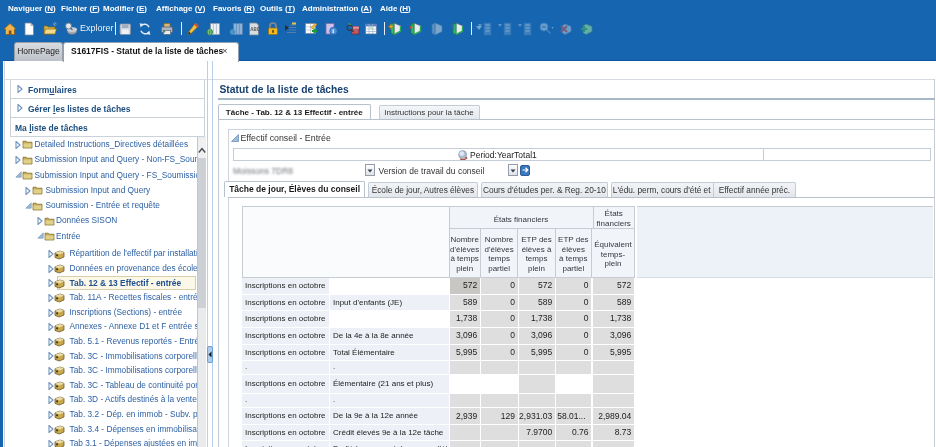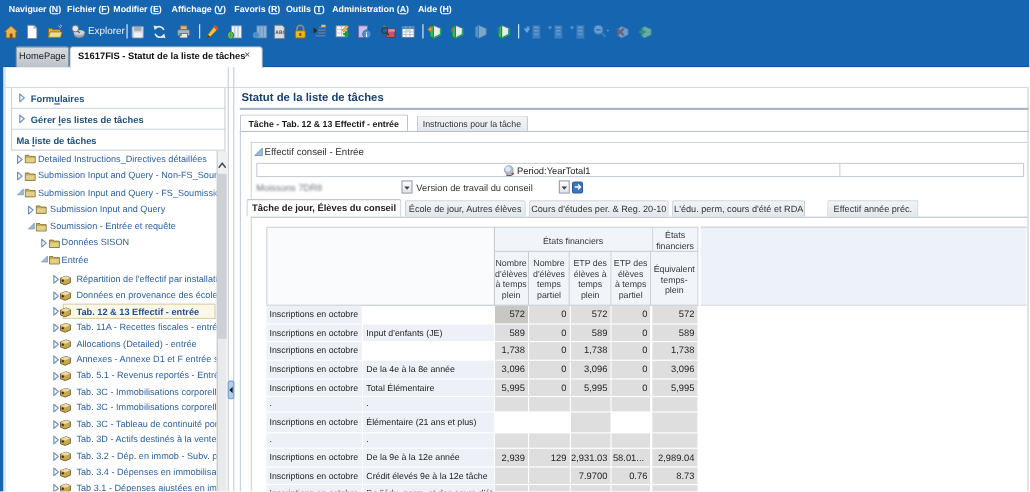--- a/index.html
+++ b/index.html
@@ -310,21 +310,21 @@
       </svg>
 <div class="ab tree-txt" style="left:59.5px;top:155.7px;">Tab. 11A - Recettes fiscales - entrée</div>
 <svg class="ab" style="left:37.7px;top:172.0px;" width="6" height="8">
         <path d="M1,0.5 L5,4 L1,7.5 Z" fill="none" stroke="#6E93BE" stroke-width="1.1"></path>
       </svg>
 <svg class="ab" style="left:44px;top:170.5px;" width="11" height="11" viewBox="0 0 11 11">
         <path d="M1,3.8 L6,2 L10,3.4 L10,8 L5.2,10 L1,8.4 Z" fill="#C9A94E" stroke="#5E4716" stroke-width="0.7"></path>
         <path d="M1,3.8 L6,2 L10,3.4 L5.4,5.4 Z" fill="#E8DCAE"></path>
         <circle cx="3.1" cy="6.3" r="1.1" fill="#463510"></circle>
       </svg>
-<div class="ab tree-txt" style="left:59.5px;top:170.3px;">Allocations (Detailed) - entrée</div>
+<div class="ab tree-txt" style="left:59.5px;top:170.3px;">Inscriptions (Sections) - entrée</div>
 <svg class="ab" style="left:37.7px;top:186.6px;" width="6" height="8">
         <path d="M1,0.5 L5,4 L1,7.5 Z" fill="none" stroke="#6E93BE" stroke-width="1.1"></path>
       </svg>
 <svg class="ab" style="left:44px;top:185.1px;" width="11" height="11" viewBox="0 0 11 11">
         <path d="M1,3.8 L6,2 L10,3.4 L10,8 L5.2,10 L1,8.4 Z" fill="#C9A94E" stroke="#5E4716" stroke-width="0.7"></path>
         <path d="M1,3.8 L6,2 L10,3.4 L5.4,5.4 Z" fill="#E8DCAE"></path>
         <circle cx="3.1" cy="6.3" r="1.1" fill="#463510"></circle>
       </svg>
 <div class="ab tree-txt" style="left:59.5px;top:184.9px;">Annexes - Annexe D1 et F entrée sup.</div>
 <svg class="ab" style="left:37.7px;top:201.2px;" width="6" height="8">
@@ -453,21 +453,21 @@
     </svg>
 <div class="ab" style="left:519.8px;top:164.5px;width:10.3px;height:11.3px;background:#3A77BC;border:1px solid #2c5f9a;border-radius:2px;box-sizing:border-box;"></div>
 <svg class="ab" style="left:521.5px;top:167px;" width="7" height="6">
       <path d="M0.5,3 L5.5,3 M3.5,0.8 L5.8,3 L3.5,5.2" fill="none" stroke="#fff" stroke-width="1.2"></path>
     </svg>
 
 <div class="ab" style="left:224px;top:181px;width:141.2px;height:15.7px;background:#fff;border:1px solid #b8c2cd;border-bottom:none;border-radius:2px 2px 0 0;font-size:8.5px;font-weight:bold;color:#1a1a1a;text-align:center;line-height:15.7px;box-sizing:border-box;">Tâche de jour, Élèves du conseil</div>
 <div class="ab stab" style="left:368.2px;width:109.4px;">École de jour, Autres élèves</div>
 <div class="ab stab" style="left:480.7px;width:127.3px;">Cours d'études per. &amp; Reg. 20-10</div>
 <div class="ab stab" style="left:611.1px;width:121px;">L'édu. perm, cours d'été et RDA</div>
-<div class="ab stab" style="left:752px;width:83px;">Effectif année préc.</div>
+<div class="ab stab" style="left:713px;width:83px;">Effectif année préc.</div>
 <div class="ab" style="left:227.8px;top:196.7px;width:706px;height:1px;background:#b8c2cd;"></div>
 
 <div class="ab" style="left:637px;top:205.8px;width:295.8px;height:72px;background:#edf1f8;border-top:1px solid #c9ced5;border-bottom:1px solid #d8dde4;box-sizing:border-box;"></div>
 <div id="table" class="ab" style="left:241.5px;top:205.8px;width:393.4px;height:241.2px;overflow:hidden;">
 
   <div class="ab" style="left:0;top:0;width:208px;height:72.2px;background:#fafbfd;border:1px solid #c7ccd2;box-sizing:border-box;"></div>
   <div class="ab" style="left:208px;top:0;width:144px;height:23.4px;background:#f1f4f9;border:1px solid #c7ccd2;border-left:none;box-sizing:border-box;">
         <div class="hdrtxt" style="margin-top:8px;">États financiers</div>
       </div>
   <div class="ab" style="left:352px;top:0;width:41.4px;height:23.4px;background:#f1f4f9;border:1px solid #c7ccd2;border-left:none;box-sizing:border-box;">

